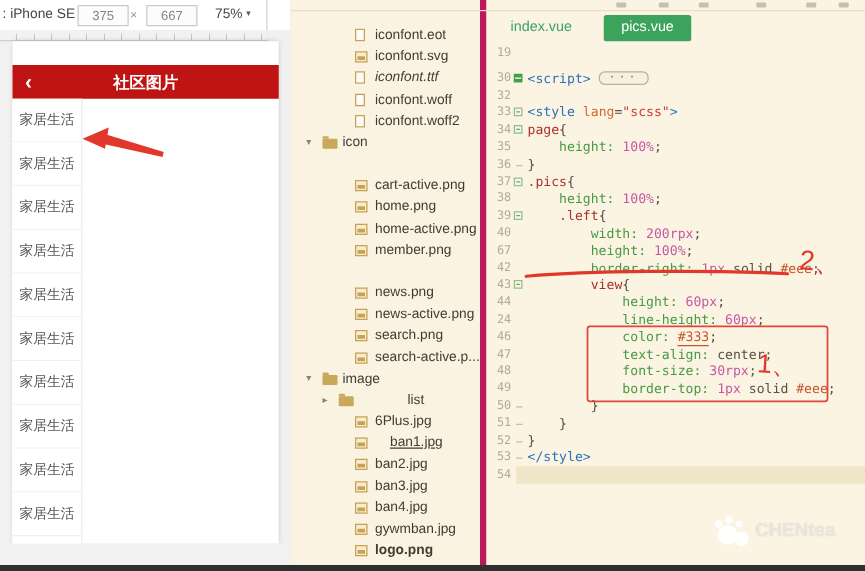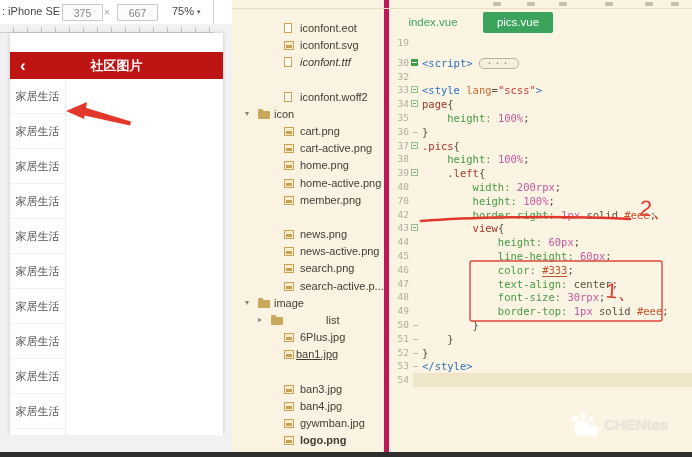--- a/index.html
+++ b/index.html
@@ -126,33 +126,33 @@
         <span class="label" style="left: 68px;">iconfont.eot</span>
       </div>
       <div class="trow" style="top: 37px;">
         <span class="tic image" style="left: 52px;"></span>
         <span class="label" style="left: 68px;">iconfont.svg</span>
       </div>
       <div class="trow" style="top: 54px; font-style: italic;">
         <span class="tic file" style="left: 52px;"></span>
         <span class="label" style="left: 68px;">iconfont.ttf</span>
       </div>
+      <div class="trow" style="top: 72px;">
+        <span class="tic file" style="left: 52px;"></span>
+        <span class="label" style="left: 68px;">iconfont.woff</span>
+      </div>
       <div class="trow" style="top: 89px;">
         <span class="tic file" style="left: 52px;"></span>
         <span class="label" style="left: 68px;">iconfont.woff2</span>
       </div>
       <div class="trow" style="top: 106px;">
         <span class="tchev" style="left: 13px;">▾</span>
         <span class="tic folder" style="left: 26px;"></span>
         <span class="label" style="left: 42px;">icon</span>
       </div>
-      <div class="trow" style="top: 123px;">
-        <span class="tic image" style="left: 52px;"></span>
-        <span class="label" style="left: 68px;">cart.png</span>
-      </div>
       <div class="trow" style="top: 140px;">
         <span class="tic image" style="left: 52px;"></span>
         <span class="label" style="left: 68px;">cart-active.png</span>
       </div>
       <div class="trow" style="top: 157px;">
         <span class="tic image" style="left: 52px;"></span>
         <span class="label" style="left: 68px;">home.png</span>
       </div>
       <div class="trow" style="top: 175px;">
         <span class="tic image" style="left: 52px;"></span>
@@ -187,21 +187,25 @@
         <span class="tchev" style="left: 26px;">▸</span>
         <span class="tic folder" style="left: 39px;"></span>
         <span class="label" style="left: 55px; padding-left: 39px;">list</span>
       </div>
       <div class="trow" style="top: 329px;">
         <span class="tic image" style="left: 52px;"></span>
         <span class="label" style="left: 68px;">6Plus.jpg</span>
       </div>
       <div class="trow" style="top: 346px;">
         <span class="tic image" style="left: 52px;"></span>
-        <span class="label" style="left: 64px; text-decoration: underline;">ban1.jpg</span>
+        <span class="label" style="left: 80px; text-decoration: underline;">ban1.jpg</span>
+      </div>
+      <div class="trow" style="top: 363px;">
+        <span class="tic image" style="left: 52px;"></span>
+        <span class="label" style="left: 68px;">ban2.jpg</span>
       </div>
       <div class="trow" style="top: 381px;">
         <span class="tic image" style="left: 52px;"></span>
         <span class="label" style="left: 68px;">ban3.jpg</span>
       </div>
       <div class="trow" style="top: 398px;">
         <span class="tic image" style="left: 52px;"></span>
         <span class="label" style="left: 68px;">ban4.jpg</span>
       </div>
       <div class="trow" style="top: 415px;">
@@ -271,38 +275,38 @@
         <div class="crow" style="top: 166px;">
           <span class="lnum">39</span>
           <span class="mk open"></span>
           <span class="codetxt"><span class="t-plain">    </span><span class="t-sel">.left</span><span class="t-plain">{</span></span>
         </div>
         <div class="crow" style="top: 180px;">
           <span class="lnum">40</span>
           <span class="codetxt"><span class="t-plain">        </span><span class="t-prop">width:</span><span class="t-plain"> </span><span class="t-num">200rpx</span><span class="t-plain">;</span></span>
         </div>
         <div class="crow" style="top: 194px;">
-          <span class="lnum">70</span>
+          <span class="lnum">67</span>
           <span class="codetxt"><span class="t-plain">        </span><span class="t-prop">height:</span><span class="t-plain"> </span><span class="t-num">100%</span><span class="t-plain">;</span></span>
         </div>
         <div class="crow" style="top: 208px;">
           <span class="lnum">42</span>
           <span class="codetxt"><span class="t-plain">        </span><span class="t-prop">border-right:</span><span class="t-plain"> </span><span class="t-num">1px</span><span class="t-plain"> solid </span><span class="t-hex">#eee</span><span class="t-plain">;</span></span>
         </div>
         <div class="crow" style="top: 221px;">
           <span class="lnum">43</span>
           <span class="mk open"></span>
           <span class="codetxt"><span class="t-plain">        </span><span class="t-sel">view</span><span class="t-plain">{</span></span>
         </div>
         <div class="crow" style="top: 235px;">
           <span class="lnum">44</span>
           <span class="codetxt"><span class="t-plain">            </span><span class="t-prop">height:</span><span class="t-plain"> </span><span class="t-num">60px</span><span class="t-plain">;</span></span>
         </div>
         <div class="crow" style="top: 249px;">
-          <span class="lnum">45</span>
+          <span class="lnum">24</span>
           <span class="codetxt"><span class="t-plain">            </span><span class="t-prop">line-height:</span><span class="t-plain"> </span><span class="t-num">60px</span><span class="t-plain">;</span></span>
         </div>
         <div class="crow" style="top: 263px;">
           <span class="lnum">46</span>
           <span class="codetxt"><span class="t-plain">            </span><span class="t-prop">color:</span><span class="t-plain"> </span><span class="t-hex u">#333</span><span class="t-plain">;</span></span>
         </div>
         <div class="crow" style="top: 277px;">
           <span class="lnum">47</span>
           <span class="codetxt"><span class="t-plain">            </span><span class="t-prop">text-align:</span><span class="t-plain"> center;</span></span>
         </div>

